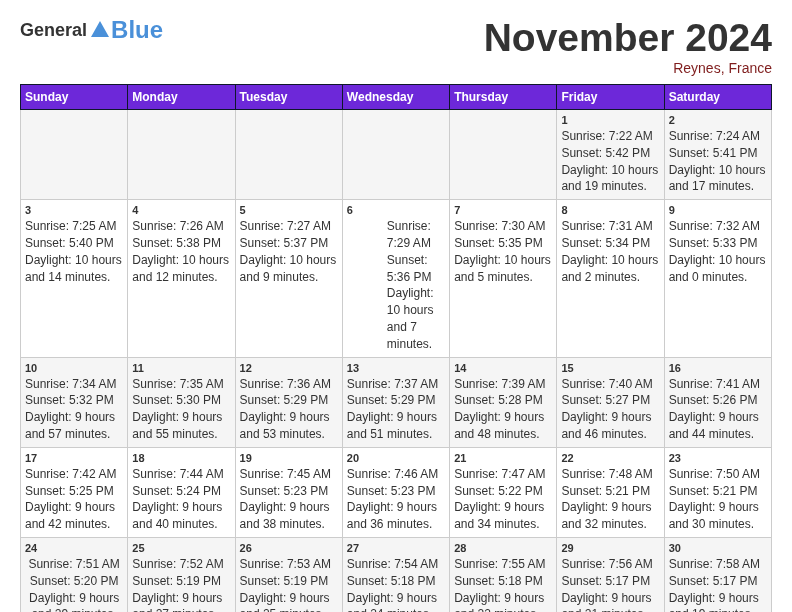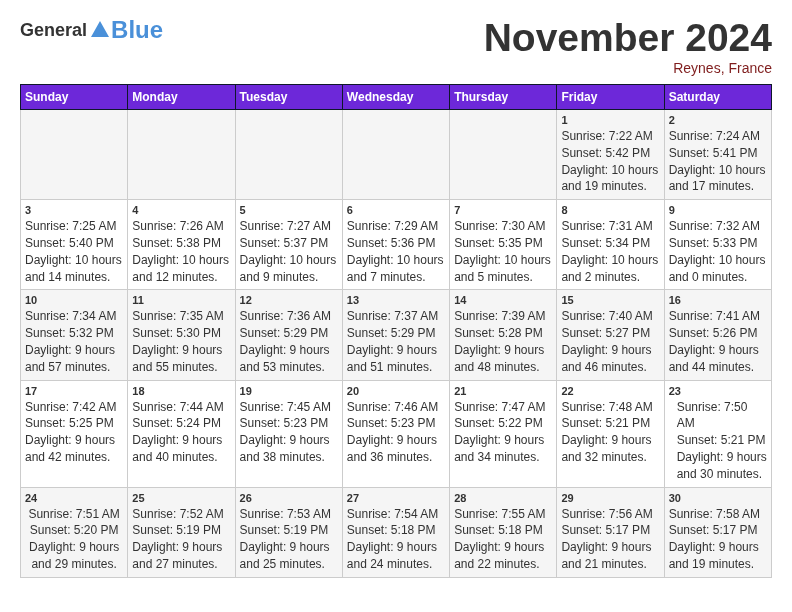--- a/index.html
+++ b/index.html
@@ -165,21 +165,21 @@
 Daylight: 10 hours and 12 minutes.</div>
           </td>
           <td>
             <span class="day-number">5</span>
             <div class="day-info" style="white-space: pre-line;">Sunrise: 7:27 AM
 Sunset: 5:37 PM
 Daylight: 10 hours and 9 minutes.</div>
           </td>
           <td>
             <span class="day-number">6</span>
-            <div class="day-info" style="white-space: pre-line;">Sunrise: 7:29 AM
+            <div class="day-info" style="white-space: pre-line; margin-left: 40px;">Sunrise: 7:29 AM
 Sunset: 5:36 PM
 Daylight: 10 hours and 7 minutes.</div>
           </td>
           <td>
             <span class="day-number">7</span>
             <div class="day-info" style="white-space: pre-line;">Sunrise: 7:30 AM
 Sunset: 5:35 PM
 Daylight: 10 hours and 5 minutes.</div>
           </td>
           <td>
@@ -271,21 +271,21 @@
 Daylight: 9 hours and 34 minutes.</div>
           </td>
           <td>
             <span class="day-number">22</span>
             <div class="day-info" style="white-space: pre-line;">Sunrise: 7:48 AM
 Sunset: 5:21 PM
 Daylight: 9 hours and 32 minutes.</div>
           </td>
           <td>
             <span class="day-number">23</span>
-            <div class="day-info" style="white-space: pre-line; margin-left: 8px;">Sunrise: 7:50 AM
+            <div class="day-info" style="white-space: pre-line;">Sunrise: 7:50 AM
 Sunset: 5:21 PM
 Daylight: 9 hours and 30 minutes.</div>
           </td>
         </tr>
         <tr>
           <td>
             <span class="day-number">24</span>
             <div class="day-info" style="white-space: pre-line; text-align: center;">Sunrise: 7:51 AM
 Sunset: 5:20 PM
 Daylight: 9 hours and 29 minutes.</div>

